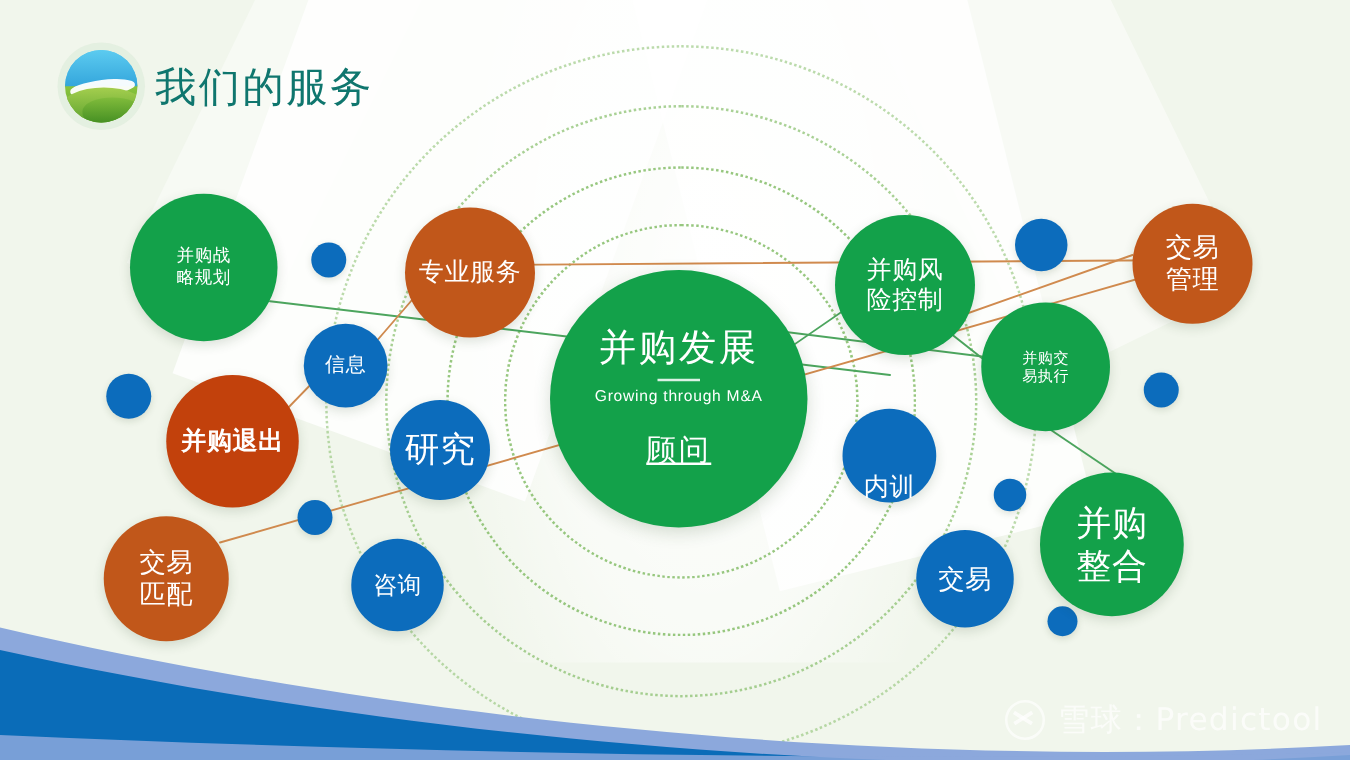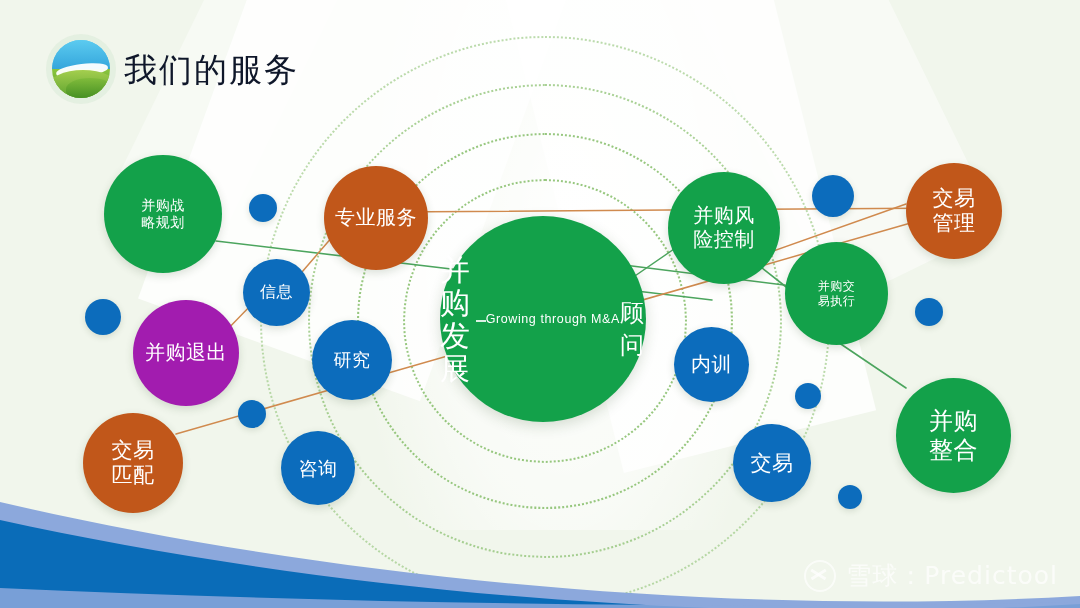--- a/index.html
+++ b/index.html
@@ -35,50 +35,50 @@
     display:flex;align-items:center;justify-content:center;
     color:#ffffff;text-align:center;line-height:1.18;
     font-family:"DejaVu Sans","Liberation Sans",sans-serif;
     box-shadow:0 3px 9px rgba(40,70,30,.16);
     white-space:pre-line;
     letter-spacing:.5px;
   }
   .node.green{background:#13A14A;}
   .node.orange{background:#C1571A;}
   .node.blue{background:#0C6CBC;}
-  .node.ltblue{background:#a21caf;}
+  .node.ltblue{background:#c2410c;font-weight:bold;}
   .node.dot{box-shadow:0 2px 6px rgba(40,70,30,.15);}
 
   
   #hub{
     position:absolute;left:440px;top:216px;width:206px;height:206px;border-radius:50%;
     background:#13A14A;box-shadow:0 4px 14px rgba(40,70,30,.18);
-    display:flex;flex-direction:row;align-items:center;color:#fff;
+    display:flex;flex-direction:column;align-items:center;justify-content:center;color:#fff;
     font-family:"DejaVu Sans","Liberation Sans",sans-serif;
   }
   #hub .h-main{font-size:30px;letter-spacing:2px;line-height:1.1;}
   #hub .h-rule{width:34px;height:2px;background:rgba(255,255,255,.85);margin:8px 0 5px;}
   #hub .h-sub{font-size:12.5px;letter-spacing:.6px;font-family:"Liberation Sans",sans-serif;white-space:nowrap;}
-  #hub .h-foot{font-size:24px;letter-spacing:2px;margin-top:20px;}
+  #hub .h-foot{font-size:24px;letter-spacing:2px;margin-top:20px;text-decoration:underline;}
 
   
   #logo{position:absolute;left:52px;top:40px;display:flex;align-items:center;}
   #logo .mark{width:58px;height:58px;border-radius:50%;overflow:hidden;position:relative;
     background:linear-gradient(#4BC3EE 0%,#45B9E8 46%,#8CC63F 47%,#5FA52C 100%);
     box-shadow:0 0 0 6px rgba(200,225,200,.30);}
   #logo .mark .sky{position:absolute;left:0;top:0;width:100%;height:50%;
     background:linear-gradient(#5CCBF0,#34A6DC);}
   #logo .mark .cloud{position:absolute;left:4px;top:24px;width:52px;height:12px;background:#fff;
     border-radius:50% 50% 40% 40%;transform:rotate(-7deg);opacity:.95;}
   #logo .mark .hill{position:absolute;left:-4px;bottom:-6px;width:70px;height:34px;
     background:linear-gradient(#A4CE4E,#4E9A28);border-radius:50% 50% 45% 45%;}
   #logo .mark .hill2{position:absolute;left:14px;bottom:-2px;width:48px;height:22px;
     background:linear-gradient(#7FBB3A,#3E8A20);border-radius:50% 50% 40% 40%;opacity:.9;}
   #logo .txt{margin-left:14px;}
-  #logo .title{font-family:"DejaVu Sans","Liberation Sans",sans-serif;font-size:33px;color:#0f172a;letter-spacing:2px;line-height:1;}
+  #logo .title{font-family:"DejaVu Sans","Liberation Sans",sans-serif;font-size:33px;color:#0f766e;letter-spacing:2px;line-height:1;}
   #logo .sub{font-family:"DejaVu Sans","Liberation Sans",sans-serif;font-size:13px;color:#2E7CC4;letter-spacing:.5px;margin-top:7px;font-weight:bold;}
 
   
   #wave{position:absolute;left:0;bottom:0;width:1080px;height:140px;}
 
   
   #watermark{position:absolute;right:22px;bottom:16px;display:flex;align-items:center;
     color:rgba(255,255,255,.70);font-family:"DejaVu Sans","Liberation Sans",sans-serif;font-size:25px;letter-spacing:1px;}
   #watermark .wm-icon{width:28px;height:28px;border-radius:50%;border:2px solid rgba(255,255,255,.65);
     margin-right:10px;position:relative;}
@@ -137,33 +137,33 @@
       <div class="node dot blue" style="left: 238px; top: 400px; width: 28px; height: 28px;"></div>
       <div class="node dot blue" style="left: 812px; top: 175px; width: 42px; height: 42px;"></div>
       <div class="node dot blue" style="left: 915px; top: 298px; width: 28px; height: 28px;"></div>
       <div class="node dot blue" style="left: 795px; top: 383px; width: 26px; height: 26px;"></div>
       <div class="node dot blue" style="left: 838px; top: 485px; width: 24px; height: 24px;"></div>
       <div class="node green" style="left: 104px; top: 155px; width: 118px; height: 118px; font-size: 14px;"><span>并购战
 略规划</span></div>
       <div class="node orange" style="left: 324px; top: 166px; width: 104px; height: 104px; font-size: 20px;"><span>专业服务</span></div>
       <div class="node blue" style="left: 243px; top: 259px; width: 67px; height: 67px; font-size: 16px;"><span>信息</span></div>
       <div class="node ltblue" style="left: 133px; top: 300px; width: 106px; height: 106px; font-size: 20px;"><span>并购退出</span></div>
-      <div class="node blue" style="left: 312px; top: 320px; width: 80px; height: 80px; font-size: 18px;"><span>研究</span></div>
+      <div class="node blue" style="left: 312px; top: 320px; width: 80px; height: 80px; font-size: 28px;"><span>研究</span></div>
       <div class="node orange" style="left: 83px; top: 413px; width: 100px; height: 100px; font-size: 21px;"><span>交易
 匹配</span></div>
       <div class="node blue" style="left: 281px; top: 431px; width: 74px; height: 74px; font-size: 19px;"><span>咨询</span></div>
       <div class="node green" style="left: 668px; top: 172px; width: 112px; height: 112px; font-size: 20px;"><span>并购风
 险控制</span></div>
       <div class="node orange" style="left: 906px; top: 163px; width: 96px; height: 96px; font-size: 21px;"><span>交易
 管理</span></div>
       <div class="node green" style="left: 785px; top: 242px; width: 103px; height: 103px; font-size: 12px;"><span>并购交
 易执行</span></div>
-      <div class="node blue" style="left: 674px; top: 327px; width: 75px; height: 75px; font-size: 20px;"><span>内训</span></div>
+      <div class="node blue" style="left: 674px; top: 327px; width: 75px; height: 75px; font-size: 20px; align-items: flex-end;"><span>内训</span></div>
       <div class="node blue" style="left: 733px; top: 424px; width: 78px; height: 78px; font-size: 21px;"><span>交易</span></div>
-      <div class="node green" style="left: 896px; top: 378px; width: 115px; height: 115px; font-size: 24px;"><span>并购
+      <div class="node green" style="left: 832px; top: 378px; width: 115px; height: 115px; font-size: 28px;"><span>并购
 整合</span></div>
     </div>
 
   <div id="hub">
     <div class="h-main">并购发展</div>
     <div class="h-rule"></div>
     <div class="h-sub">Growing    through   M&amp;A</div>
     <div class="h-foot">顾问</div>
   </div>
 

